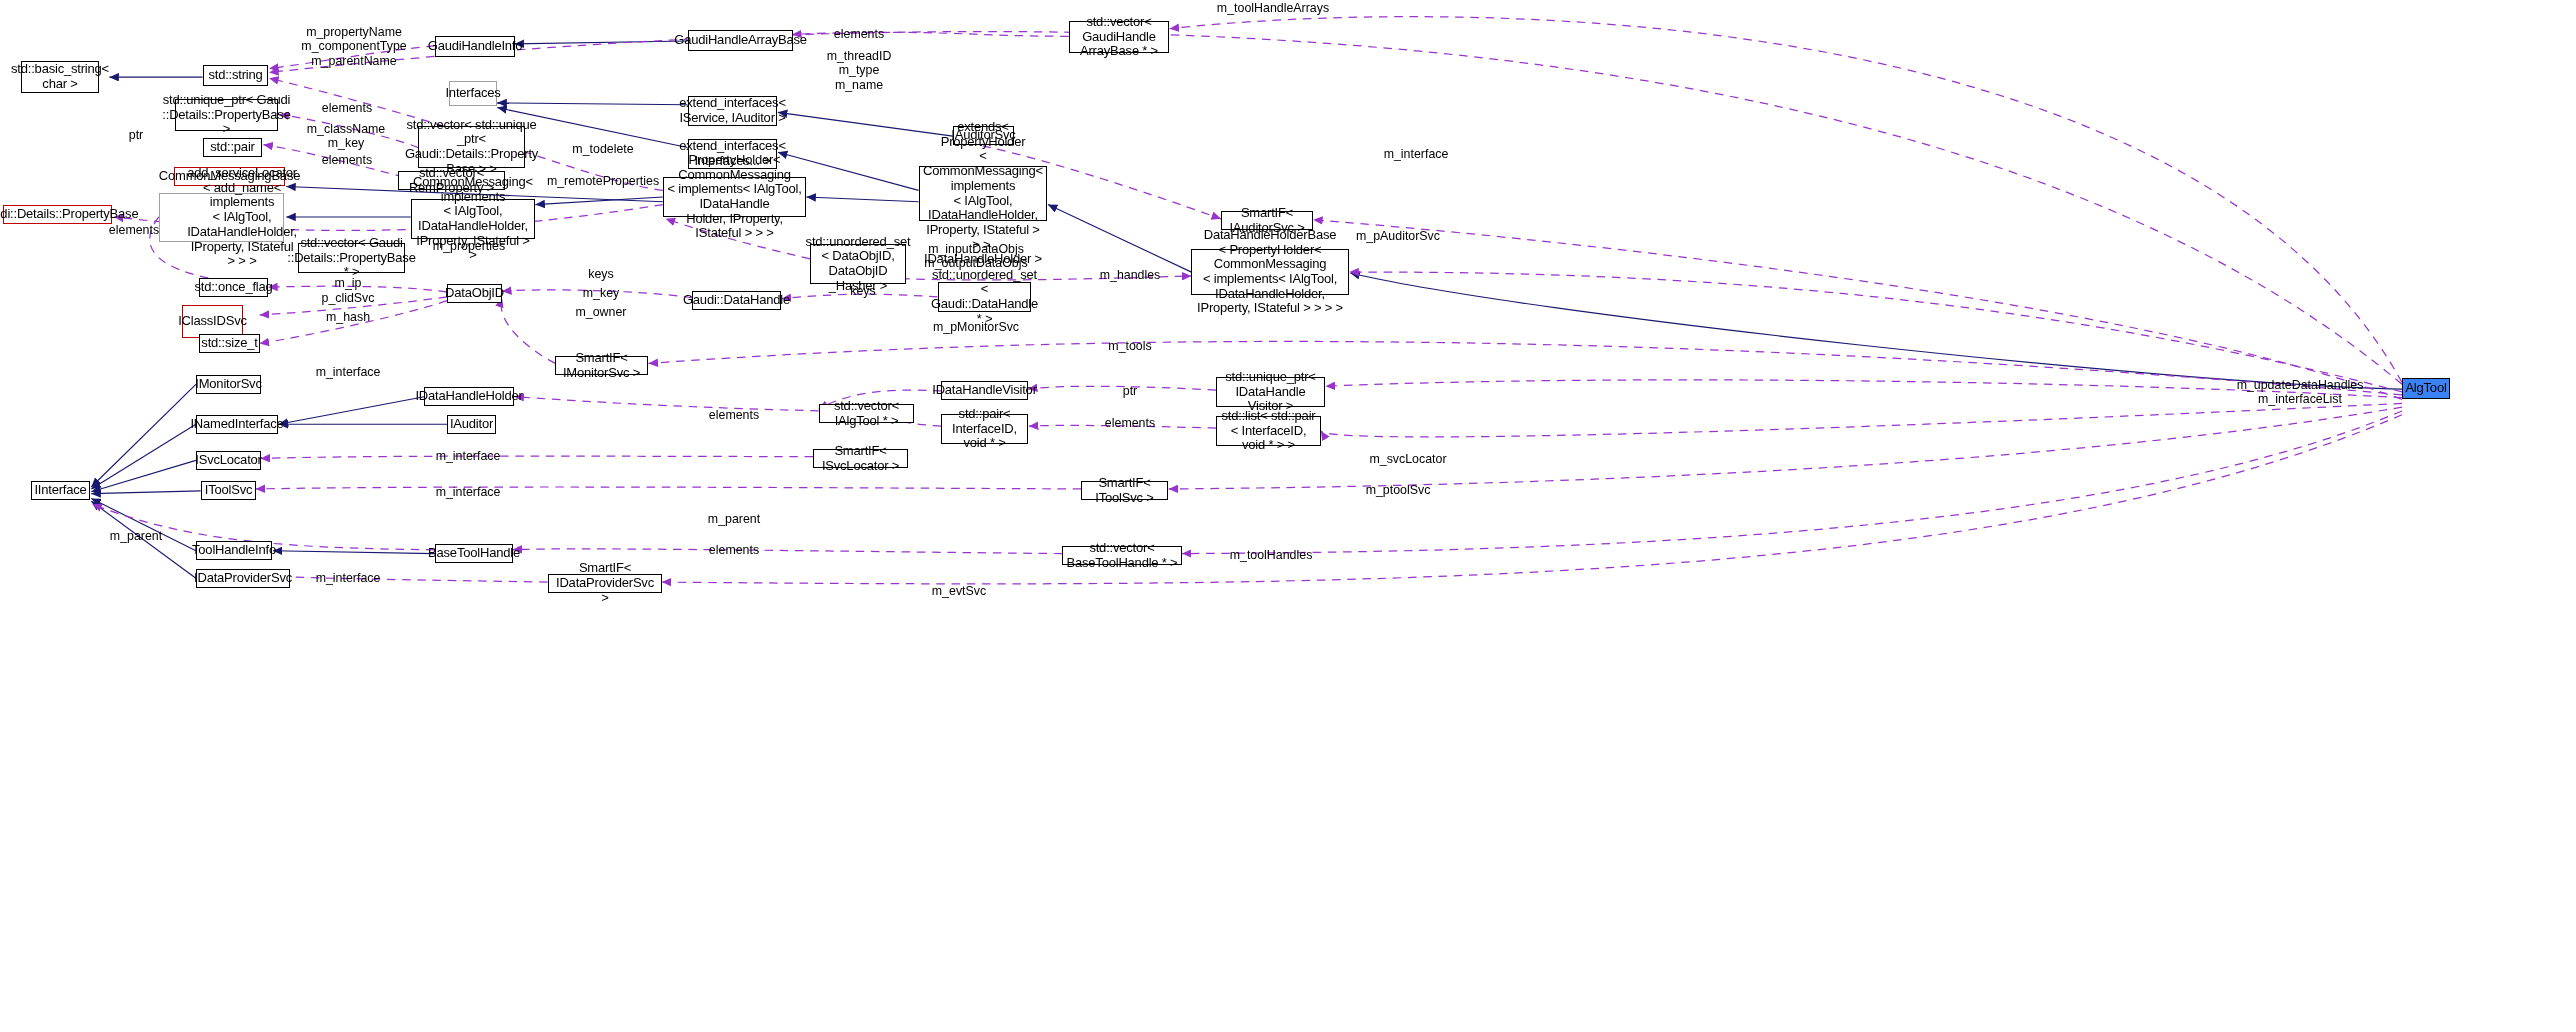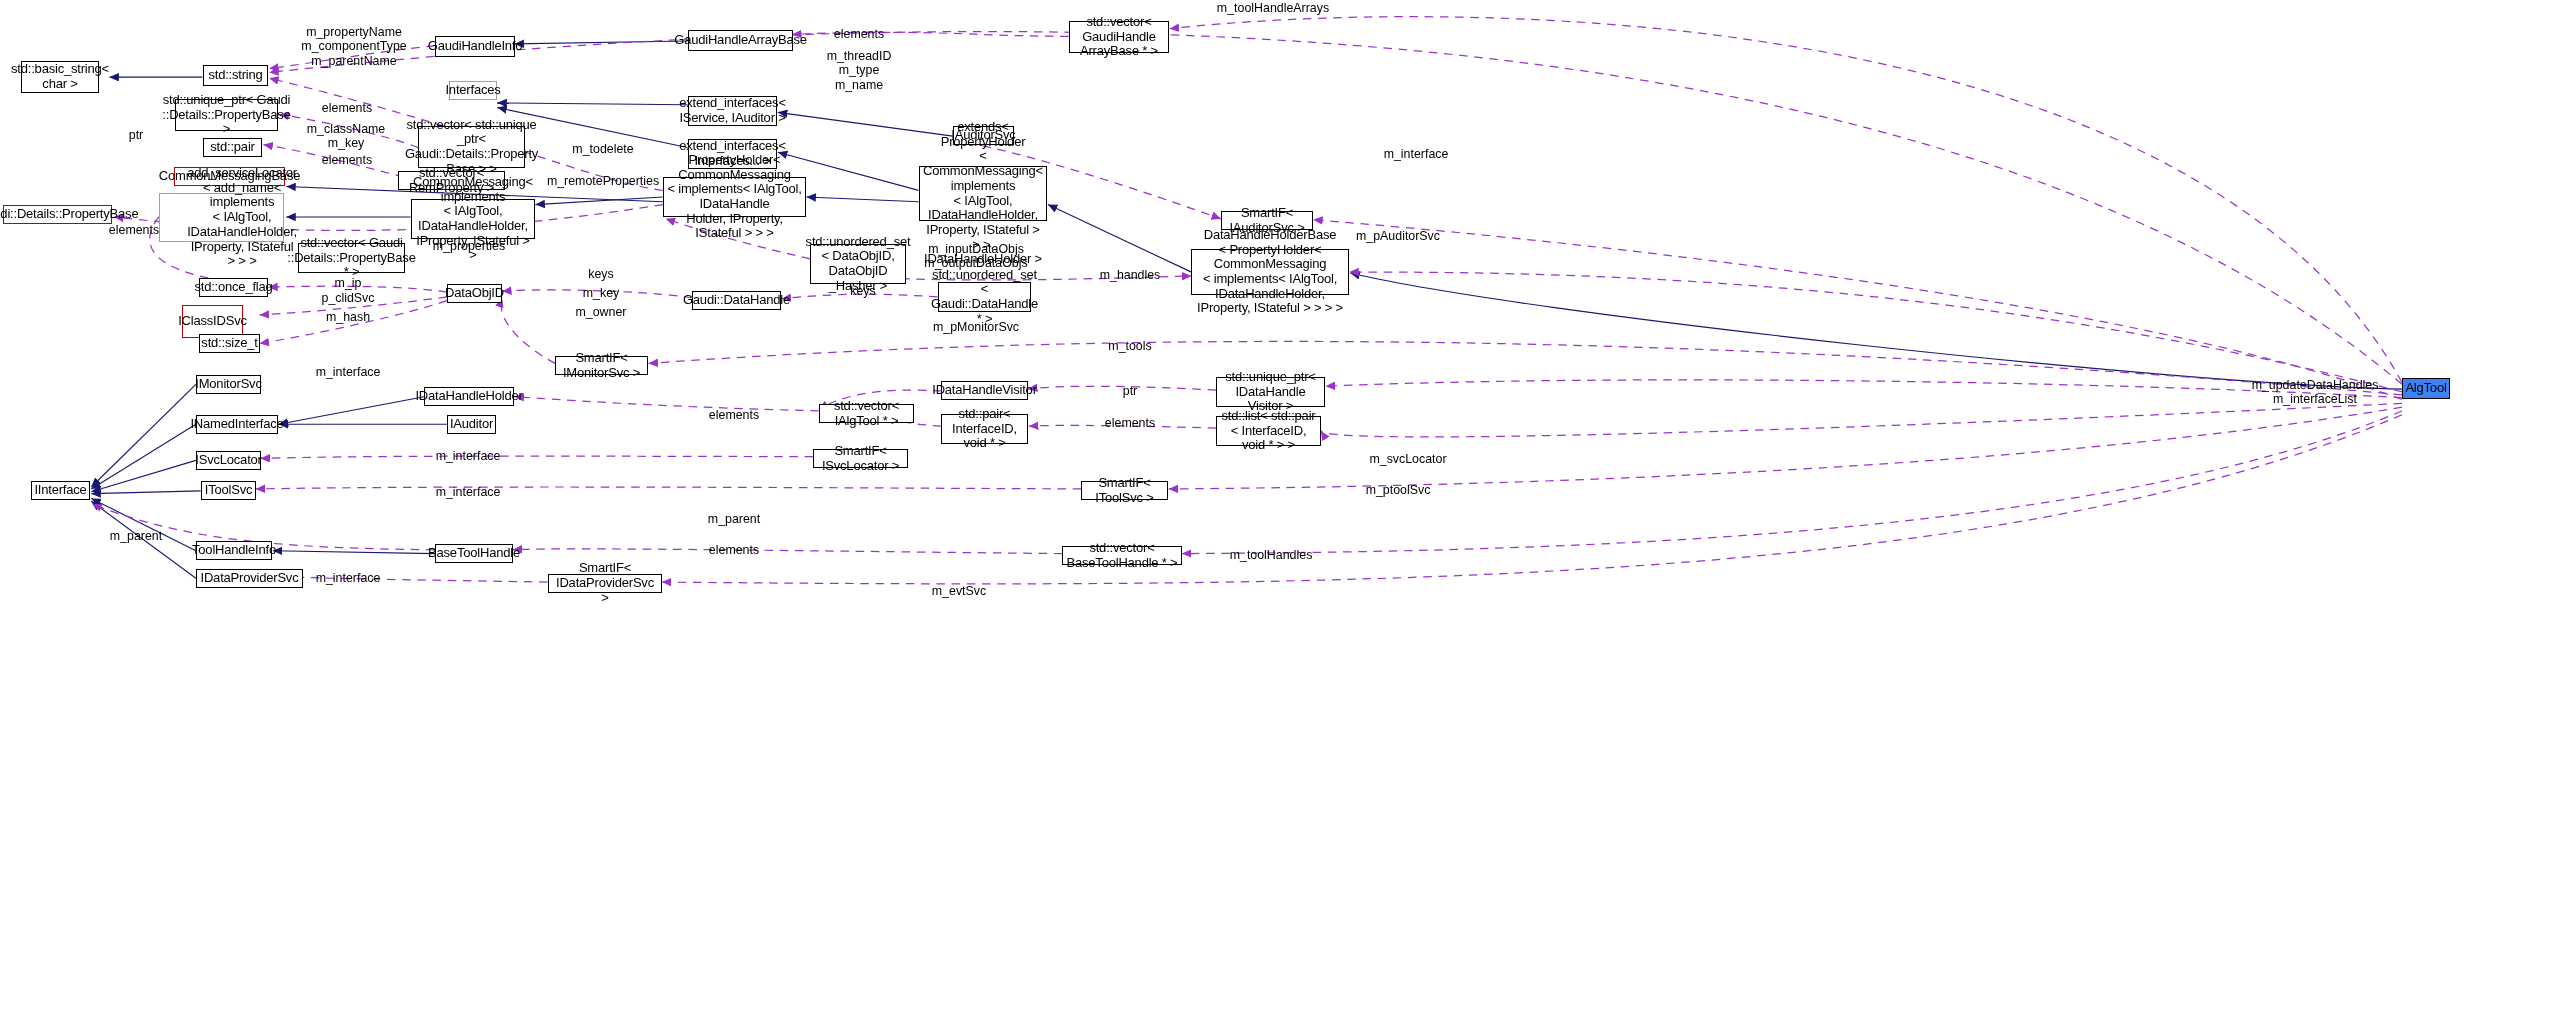--- a/index.html
+++ b/index.html
@@ -119,21 +119,21 @@
   <div id="nodes">
       <div class="node " style="left: 21px; top: 61px; width: 78px; height: 32px;">std::basic_string&lt;
 char &gt;</div>
       <div class="node " style="left: 203px; top: 65px; width: 65px; height: 21px;">std::string</div>
       <div class="node " style="left: 435px; top: 36px; width: 80px; height: 21px;">GaudiHandleInfo</div>
       <div class="node " style="left: 688px; top: 30px; width: 105px; height: 21px;">GaudiHandleArrayBase</div>
       <div class="node " style="left: 1069px; top: 21px; width: 100px; height: 32px;">std::vector&lt; GaudiHandle
 ArrayBase * &gt;</div>
       <div class="node " style="left: 175px; top: 99px; width: 103px; height: 32px;">std::unique_ptr&lt; Gaudi
 ::Details::PropertyBase &gt;</div>
-      <div class="node grey" style="left: 449px; top: 81px; width: 48px; height: 19px;">Interfaces</div>
+      <div class="node grey" style="left: 449px; top: 81px; width: 48px; height: 25px;">Interfaces</div>
       <div class="node " style="left: 688px; top: 96px; width: 89px; height: 30px;">extend_interfaces&lt;
 IService, IAuditor &gt;</div>
       <div class="node " style="left: 953px; top: 126px; width: 61px; height: 19px;">IAuditorSvc</div>
       <div class="node " style="left: 418px; top: 126px; width: 107px; height: 42px;">std::vector&lt; std::unique
 _ptr&lt; Gaudi::Details::Property
 Base &gt; &gt;</div>
       <div class="node " style="left: 203px; top: 138px; width: 59px; height: 19px;">std::pair</div>
       <div class="node " style="left: 688px; top: 139px; width: 89px; height: 30px;">extend_interfaces&lt;
 Interfaces... &gt;</div>
       <div class="node red" style="left: 174px; top: 167px; width: 111px; height: 19px;">CommonMessagingBase</div>
@@ -186,21 +186,21 @@
       <div class="node " style="left: 1216px; top: 416px; width: 105px; height: 30px;">std::list&lt; std::pair
 &lt; InterfaceID, void * &gt; &gt;</div>
       <div class="node " style="left: 196px; top: 451px; width: 65px; height: 19px;">ISvcLocator</div>
       <div class="node " style="left: 813px; top: 449px; width: 95px; height: 19px;">SmartIF&lt; ISvcLocator &gt;</div>
       <div class="node " style="left: 31px; top: 481px; width: 59px; height: 19px;">IInterface</div>
       <div class="node " style="left: 201px; top: 481px; width: 55px; height: 19px;">IToolSvc</div>
       <div class="node " style="left: 1081px; top: 481px; width: 87px; height: 19px;">SmartIF&lt; IToolSvc &gt;</div>
       <div class="node " style="left: 196px; top: 541px; width: 76px; height: 19px;">ToolHandleInfo</div>
       <div class="node " style="left: 435px; top: 544px; width: 78px; height: 19px;">BaseToolHandle</div>
       <div class="node " style="left: 1062px; top: 546px; width: 120px; height: 19px;">std::vector&lt; BaseToolHandle * &gt;</div>
-      <div class="node " style="left: 196px; top: 569px; width: 107px; height: 19px;">IDataProviderSvc</div>
+      <div class="node " style="left: 196px; top: 569px; width: 94px; height: 19px;">IDataProviderSvc</div>
       <div class="node " style="left: 548px; top: 574px; width: 114px; height: 19px;">SmartIF&lt; IDataProviderSvc &gt;</div>
     </div>
   <div id="elabels">
       <div class="elabel" style="left: 354px; top: 25px;">m_propertyName
 m_componentType
 m_parentName</div>
       <div class="elabel" style="left: 859px; top: 27px;">elements</div>
       <div class="elabel" style="left: 1273px; top: 1px;">m_toolHandleArrays</div>
       <div class="elabel" style="left: 859px; top: 49px;">m_threadID
 m_type
@@ -223,21 +223,21 @@
       <div class="elabel" style="left: 348px; top: 276px;">m_ip</div>
       <div class="elabel" style="left: 601px; top: 286px;">m_key</div>
       <div class="elabel" style="left: 348px; top: 291px;">p_clidSvc</div>
       <div class="elabel" style="left: 863px; top: 284px;">keys</div>
       <div class="elabel" style="left: 601px; top: 305px;">m_owner</div>
       <div class="elabel" style="left: 348px; top: 310px;">m_hash</div>
       <div class="elabel" style="left: 976px; top: 320px;">m_pMonitorSvc</div>
       <div class="elabel" style="left: 1130px; top: 339px;">m_tools</div>
       <div class="elabel" style="left: 348px; top: 365px;">m_interface</div>
       <div class="elabel" style="left: 1130px; top: 384px;">ptr</div>
-      <div class="elabel" style="left: 2300px; top: 378px; margin-left: 15px;">m_updateDataHandles
+      <div class="elabel" style="left: 2300px; top: 378px;">m_updateDataHandles
 m_interfaceList</div>
       <div class="elabel" style="left: 734px; top: 408px;">elements</div>
       <div class="elabel" style="left: 1130px; top: 416px;">elements</div>
       <div class="elabel" style="left: 468px; top: 449px;">m_interface</div>
       <div class="elabel" style="left: 1408px; top: 452px;">m_svcLocator</div>
       <div class="elabel" style="left: 468px; top: 485px;">m_interface</div>
       <div class="elabel" style="left: 1398px; top: 483px;">m_ptoolSvc</div>
       <div class="elabel" style="left: 734px; top: 512px;">m_parent</div>
       <div class="elabel" style="left: 136px; top: 529px;">m_parent</div>
       <div class="elabel" style="left: 734px; top: 543px;">elements</div>

